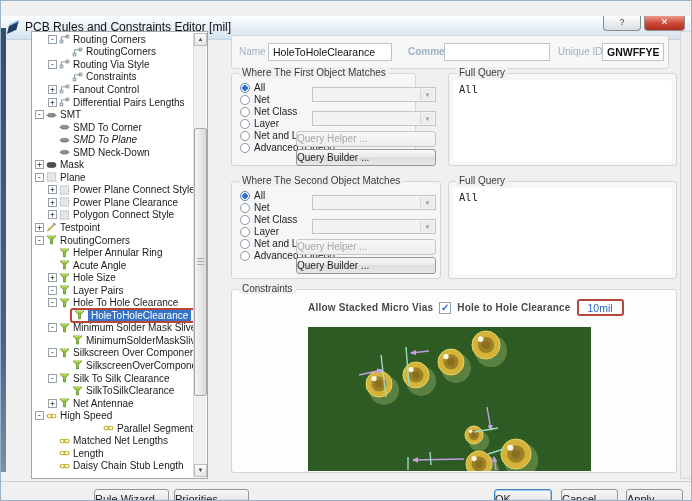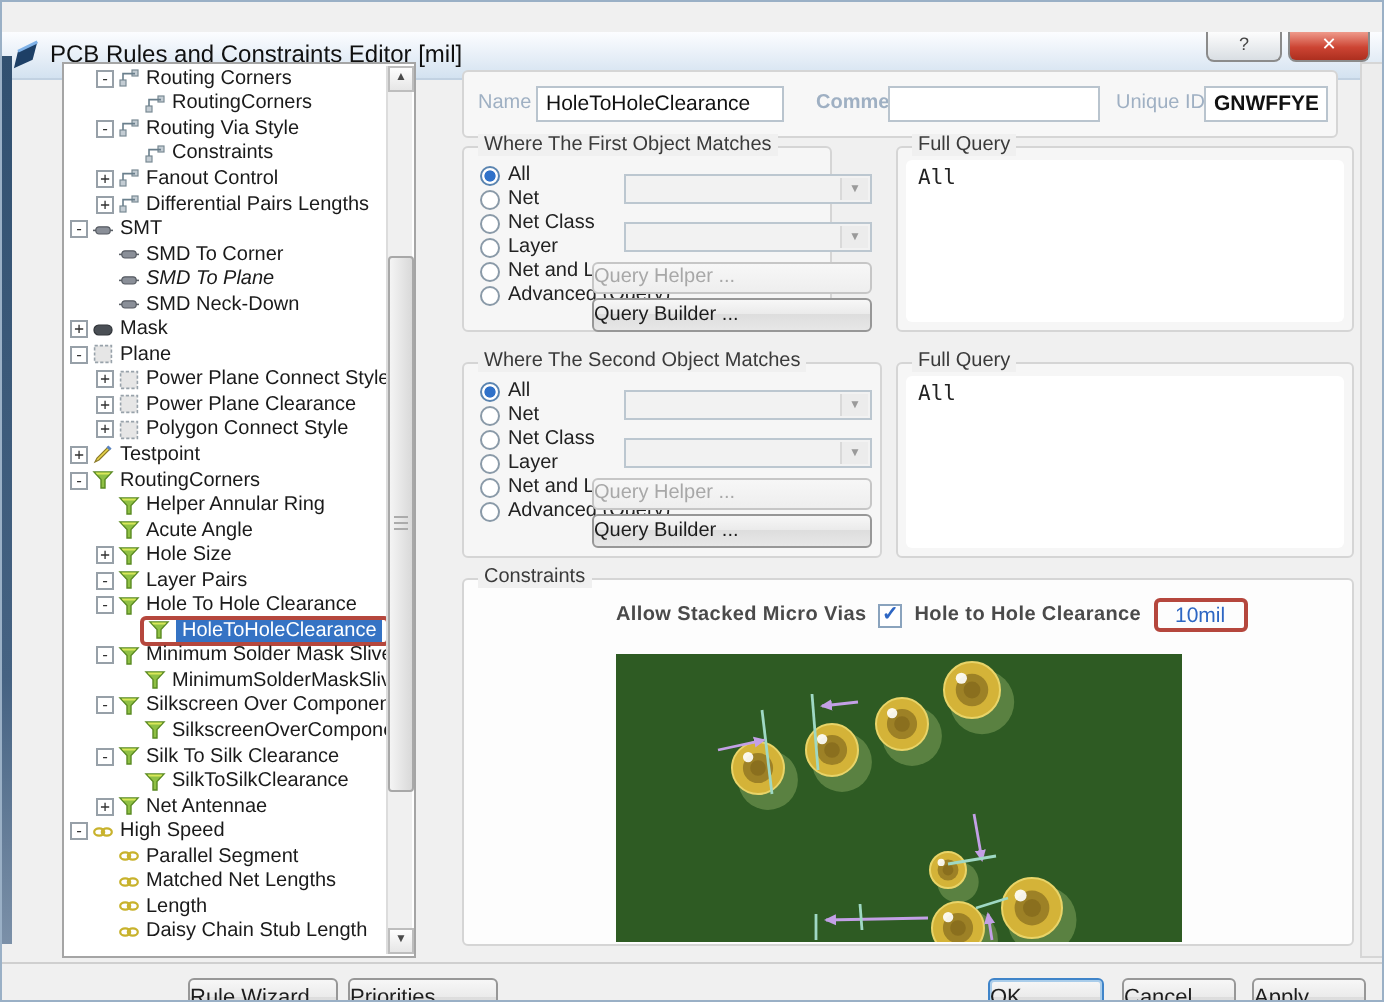--- a/index.html
+++ b/index.html
@@ -463,21 +463,21 @@
           <span class="core">
             <span class="ticon">
               <svg viewBox="0 0 10 10">
                 <ellipse cx="3.1" cy="5" rx="2.5" ry="1.8" fill="none" stroke="#c8b22c" stroke-width="1.1"></ellipse>
                 <ellipse cx="6.9" cy="5" rx="2.5" ry="1.8" fill="none" stroke="#c8b22c" stroke-width="1.1"></ellipse>
               </svg>
             </span>
             <span class="lbl">High Speed</span>
           </span>
         </div>
-        <div class="trow" style="padding-left: 15px;">
+        <div class="trow" style="padding-left: 15px; margin-left: 44px;">
           <span class="exp spacer"></span>
           <span class="core">
             <span class="ticon">
               <svg viewBox="0 0 10 10">
                 <ellipse cx="3.1" cy="5" rx="2.5" ry="1.8" fill="none" stroke="#c8b22c" stroke-width="1.1"></ellipse>
                 <ellipse cx="6.9" cy="5" rx="2.5" ry="1.8" fill="none" stroke="#c8b22c" stroke-width="1.1"></ellipse>
               </svg>
             </span>
             <span class="lbl">Parallel Segment</span>
           </span>

